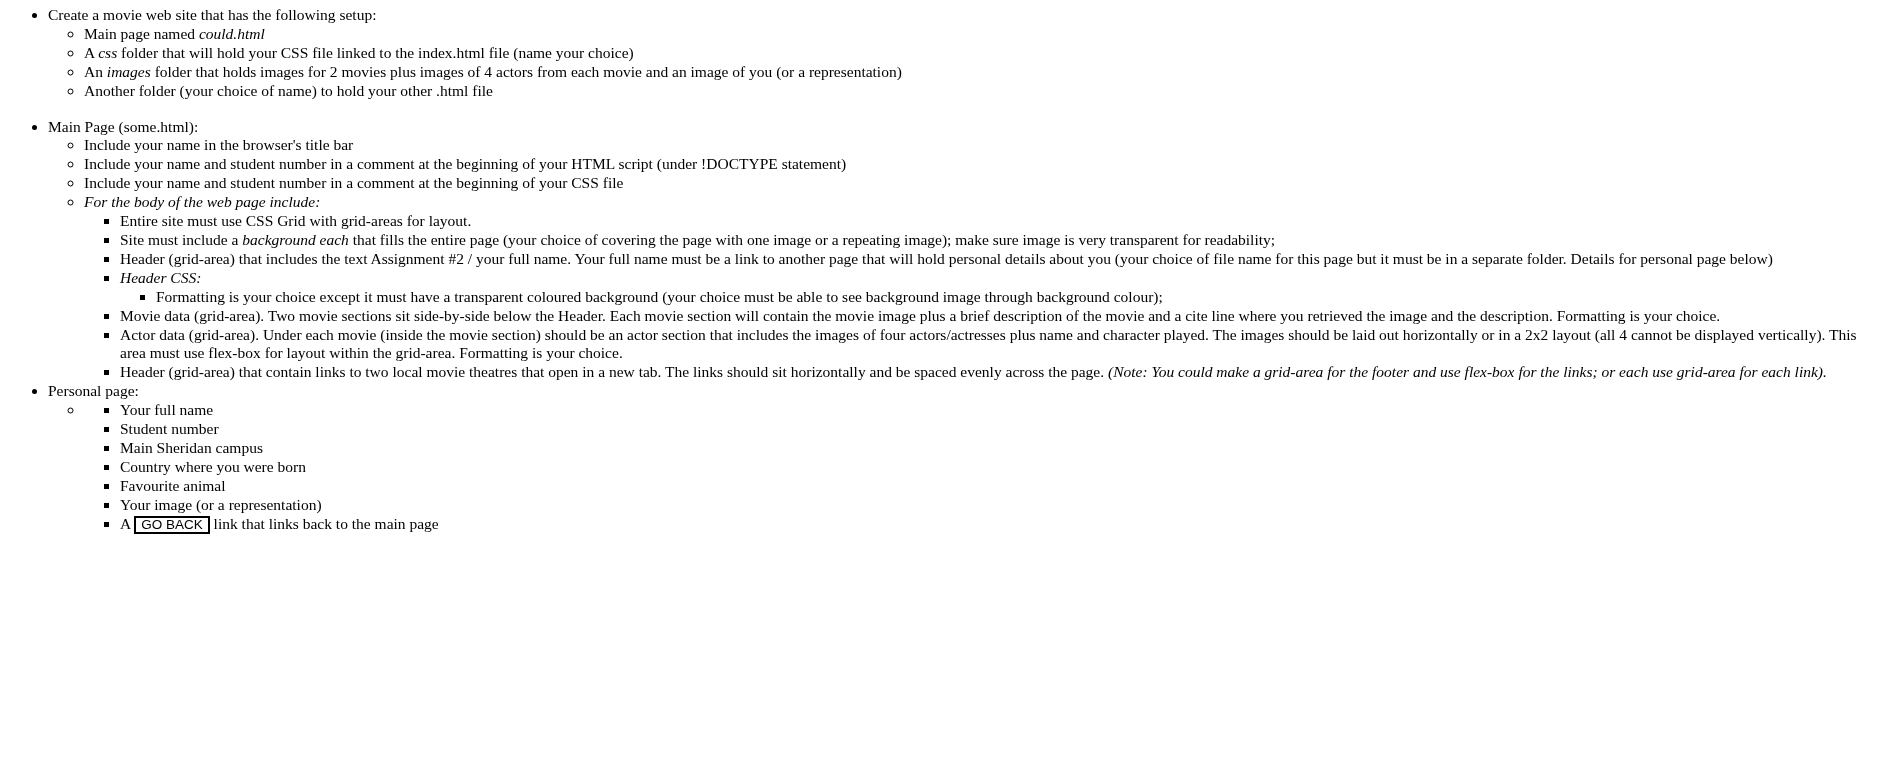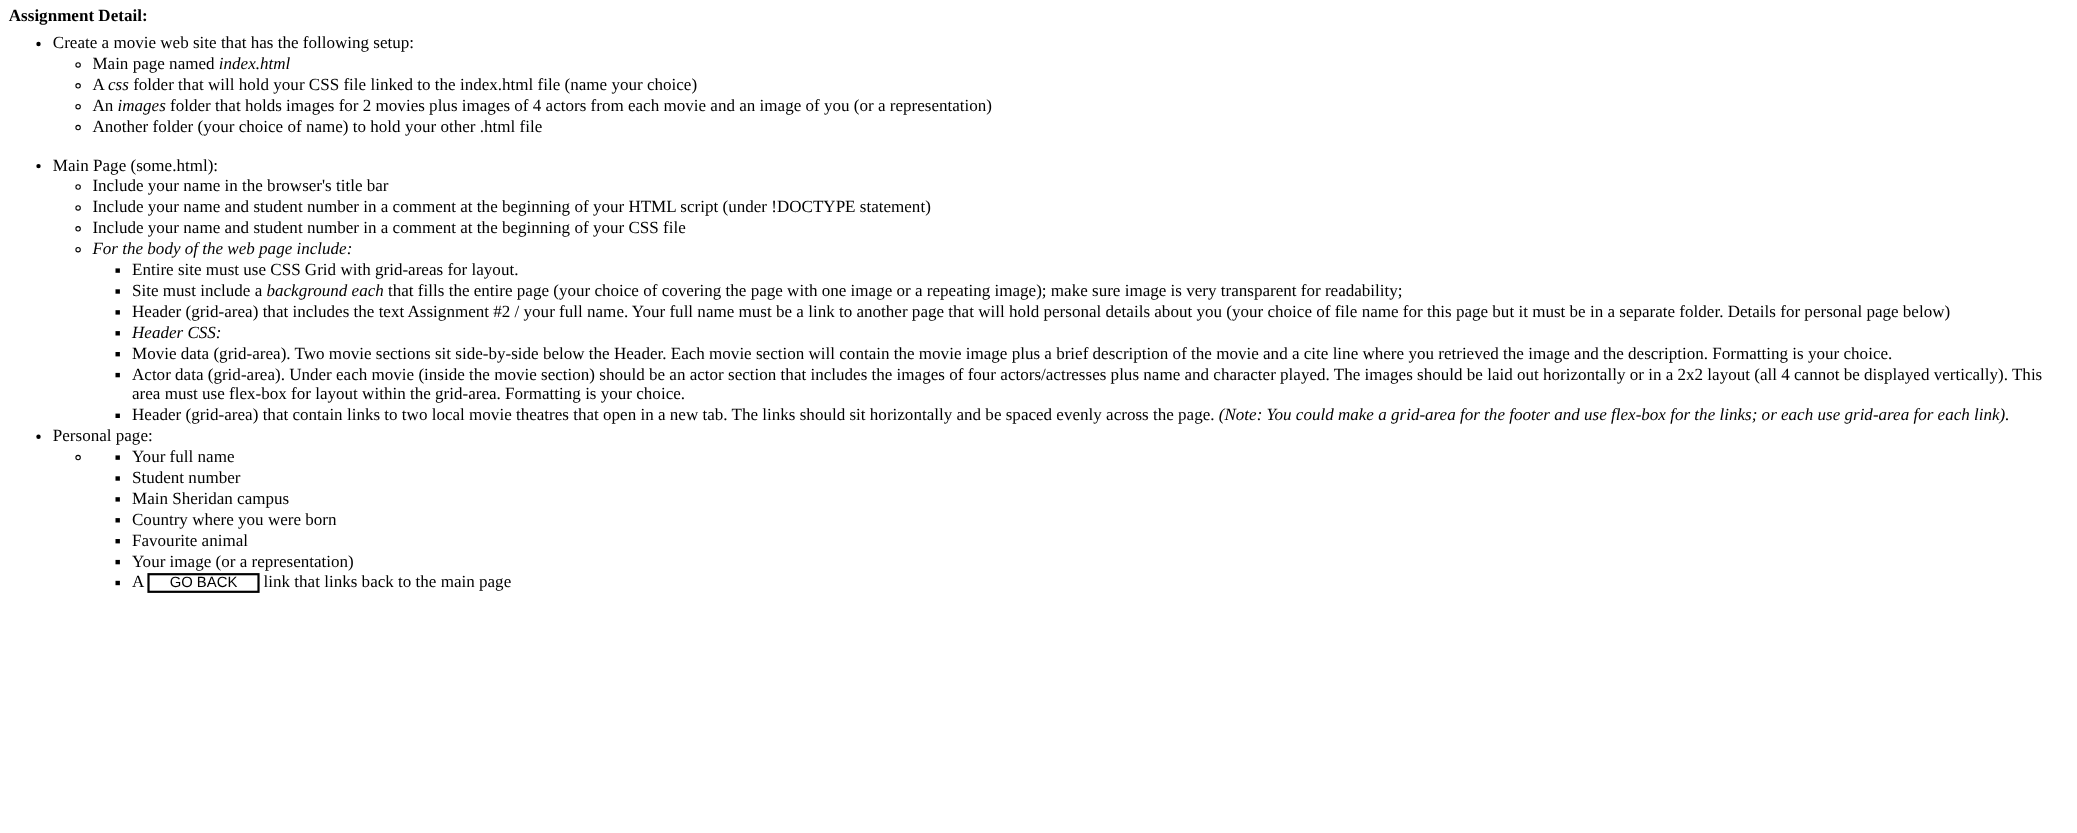--- a/index.html
+++ b/index.html
@@ -48,41 +48,40 @@
     padding: 0;
   }
   .spacer-li {
     list-style: none;
     height: 17px;
   }
   b, strong { font-weight: normal; }
   i, em { font-style: italic; }
   .btn-box {
     border: 2px solid #000;
-    padding: 0 18px;
+    padding: 0 5px;
     display: inline-block;
     line-height: 1.05;
     font-family: "Liberation Sans", sans-serif;
     font-size: 13.5px;
     background: #ffffff;
   }
 </style>
 </head>
 <body>
 
 <div class="page">
 
-  <div class="doc-title">Assignment Detail:</div>
 
   <ul>
 
     <li>
       <span>Create a </span><b>movie web site</b><span> that has the following setup:</span>
       <ul>
-        <li><span>Main page named </span><i>index.html</i><span></span></li>
+        <li><span>Main page named </span><i>could.html</i><span></span></li>
         <li><span>A </span><i>css</i><span> folder that will hold your CSS file linked to the index.html file (name your choice)</span></li>
         <li><span>An </span><i>images</i><span> folder that holds images for 2 movies plus images of 4 actors from each movie and an image of you (or a representation)</span></li>
         <li><span>Another folder (your choice of name) to hold your other .html file</span></li>
       </ul>
     </li>
 
     <li class="spacer-li"></li>
 
     <li>
       <b>Main Page (some.html):</b>
@@ -91,20 +90,23 @@
         <li><span>Include </span><b>your name and student number in a comment</b><span> at the beginning of your HTML script (under !DOCTYPE statement)</span></li>
         <li><span>Include </span><b>your name and student number in a comment</b><span> at the beginning of your CSS file</span></li>
         <li>
           <b><i>For the body of the web page include:</i></b>
           <ul>
             <li><span>Entire site must use CSS Grid with grid-areas for layout.</span></li>
             <li><span>Site must include a </span><i>background each</i><span> that fills the entire page (your choice of covering the page with one image or a repeating image); make sure image is very transparent for readability;</span></li>
             <li><b>Header (grid-area)</b><span> that includes the text </span><b>Assignment #2 / your full name. Your full name must be a link to another page that will hold personal details about you</b><span> (your choice of file name for this page but it must be in a separate folder. Details for personal page below)</span></li>
             <li>
               <i>Header CSS:</i>
+              <ul>
+                <li><span>Formatting is your choice except it must have a transparent coloured background (your choice must be able to see background image through background colour);</span></li>
+              </ul>
             </li>
             <li><b>Movie data (grid-area)</b><span>. Two movie sections sit side-by-side below the Header. Each movie section will contain the movie image plus a brief description of the movie and a cite line where you retrieved the image and the description. Formatting is your choice.</span></li>
             <li><b>Actor data (grid-area)</b><span>. Under each movie (inside the movie section) should be an actor section that includes the images of four actors/actresses plus name and character played. The images should be laid out horizontally or in a 2x2 layout (all 4 cannot be displayed vertically). This area must use </span><b>flex-box</b><span> for layout within the grid-area. Formatting is your choice.</span></li>
             <li><b>Header (grid-area)</b><span> that contain links to two local movie theatres that open in a new tab. The links should sit horizontally and be spaced evenly across the page. </span><i>(Note: You could make a grid-area for the footer and use </i><b><i>flex-box</i></b><i> for the links; or each use grid-area for each link).</i></li>
           </ul>
         </li>
       </ul>
     </li>
 
     <li>

